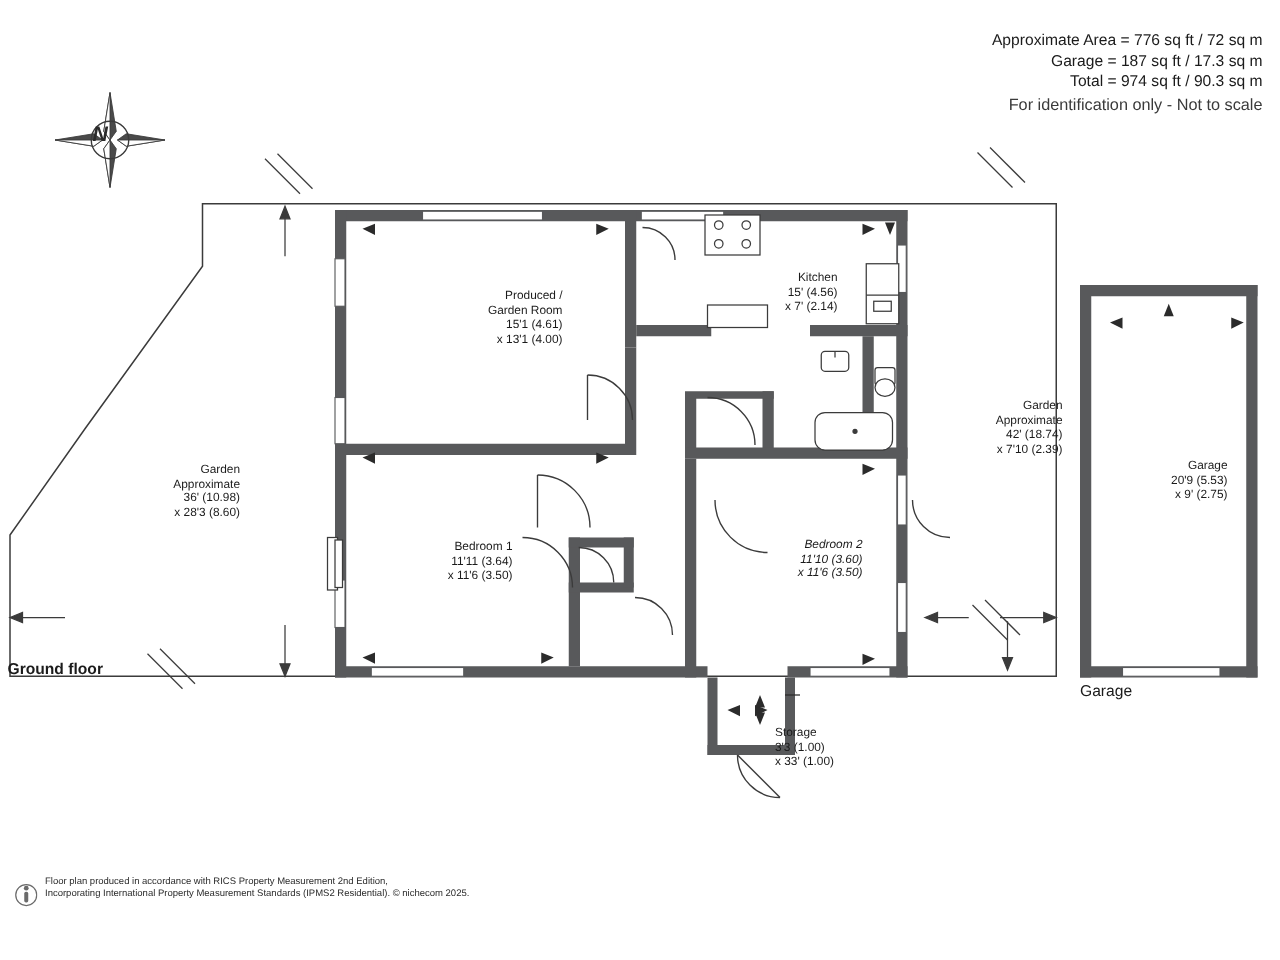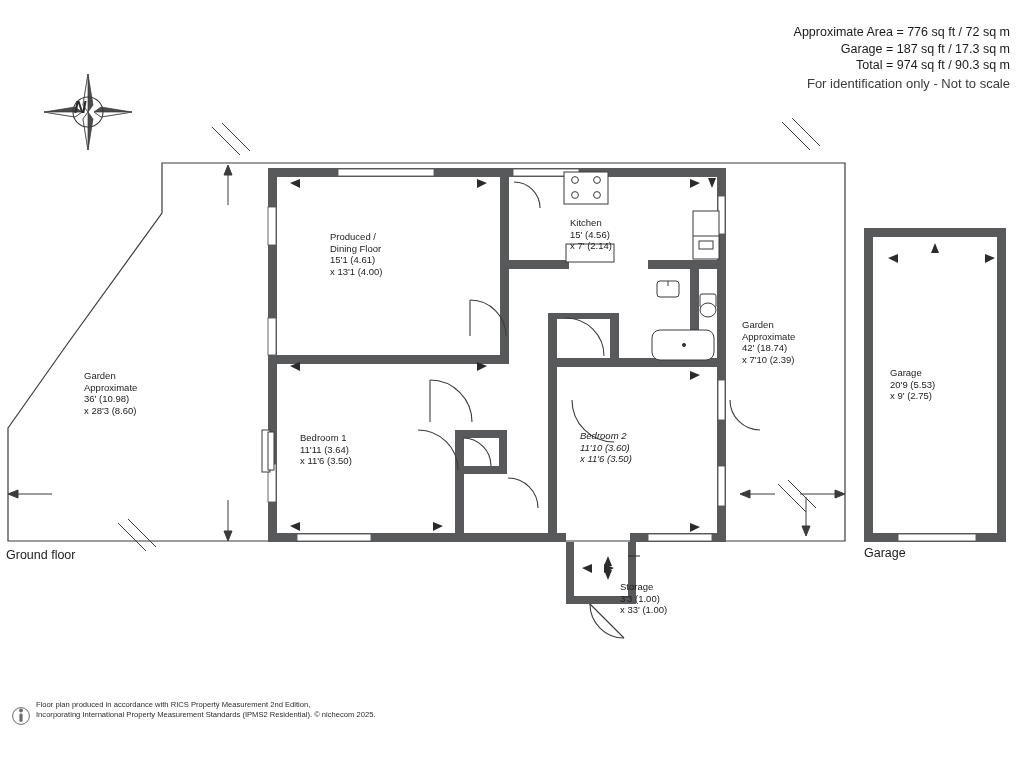--- a/index.html
+++ b/index.html
@@ -53,27 +53,27 @@
     font-style: italic;
     font-weight: bold;
     color: #2a2a2a;
   }
 
   
   .floor-label {
     font-size: 12.5px;
     color: #1b1b1b;
   }
-  #ground-floor-label { left: 6px; top: 548px; }
+  #ground-floor-label { left: 6px; top: 528px; font-weight: bold; }
   #garage-label { left: 864px; top: 546px; }
 
   
   .room-label {
     position: absolute;
-    text-align: left;
+    text-align: right;
     font-size: 9.5px;
     line-height: 11.5px;
     color: #1b1b1b;
     white-space: nowrap;
   }
   .room-label .nm { display: block; }
   .room-label .d1 { display: block; }
   .room-label .d2 { display: block; }
 
   
@@ -305,21 +305,21 @@
       <polygon points="935,243 931,253 939,253"></polygon>
     </g>
 
   </svg>
 
   <div class="abs floor-label" id="ground-floor-label">Ground floor</div>
   <div class="abs floor-label" id="garage-label">Garage</div>
 
   <div class="room-label" style="left:330px; top:231px; width:120px;">
     <span class="nm">Produced /</span>
-    <span class="nm">Dining Floor</span>
+    <span class="nm">Garden Room</span>
     <span class="d1">15'1 (4.61)</span>
     <span class="d2">x 13'1 (4.00)</span>
   </div>
 
   <div class="room-label" style="left:570px; top:217px; width:100px;">
     <span class="nm">Kitchen</span>
     <span class="d1">15' (4.56)</span>
     <span class="d2">x 7' (2.14)</span>
   </div>
 

